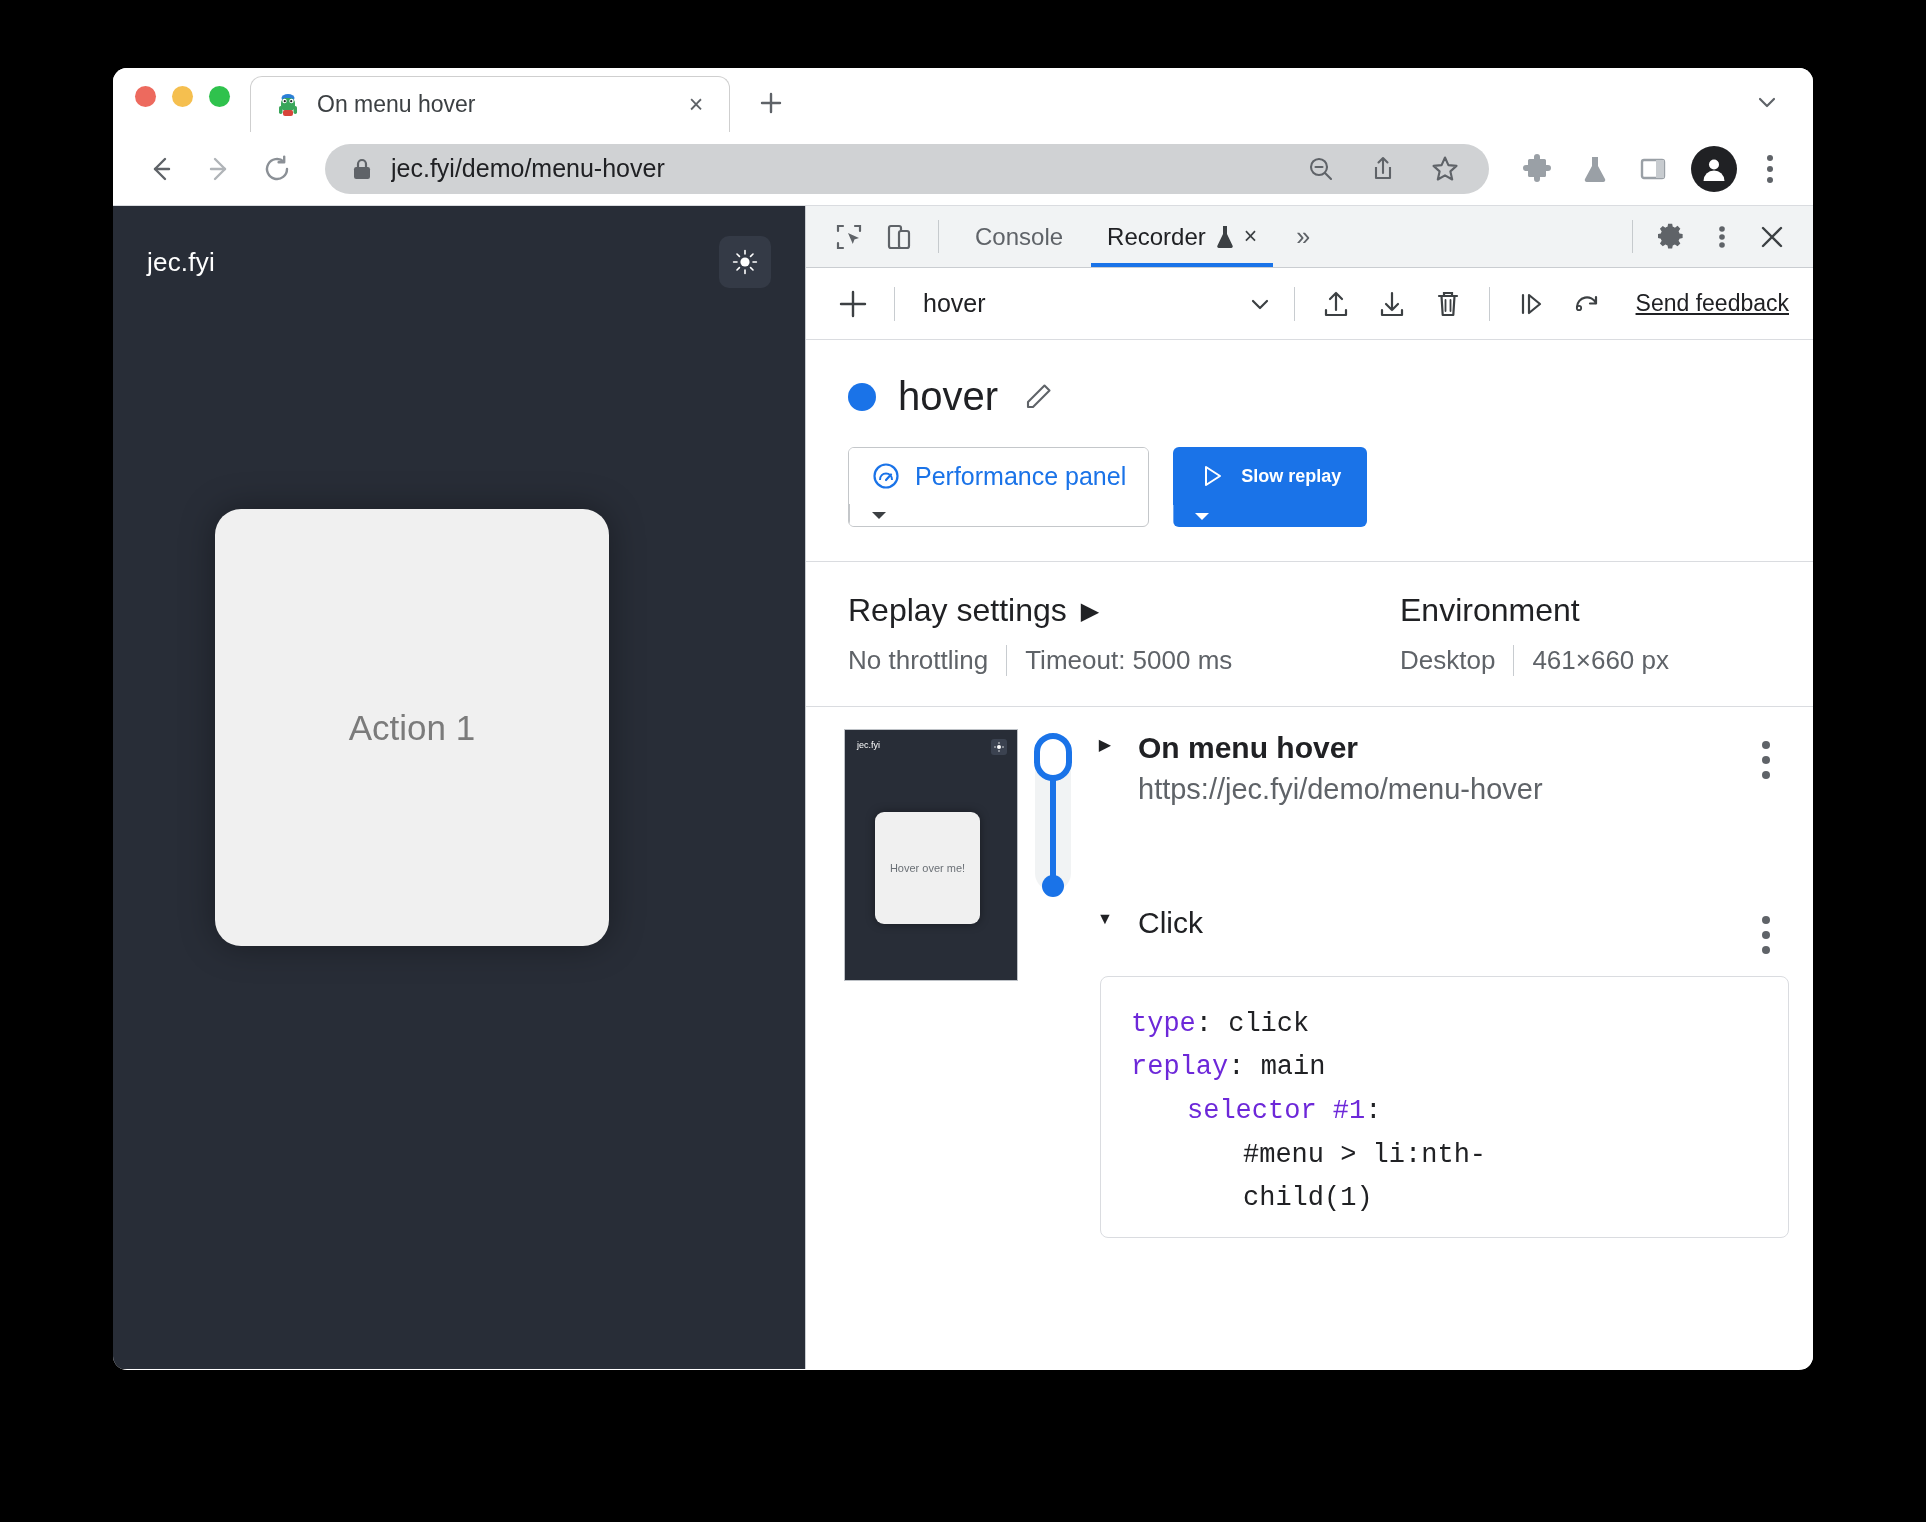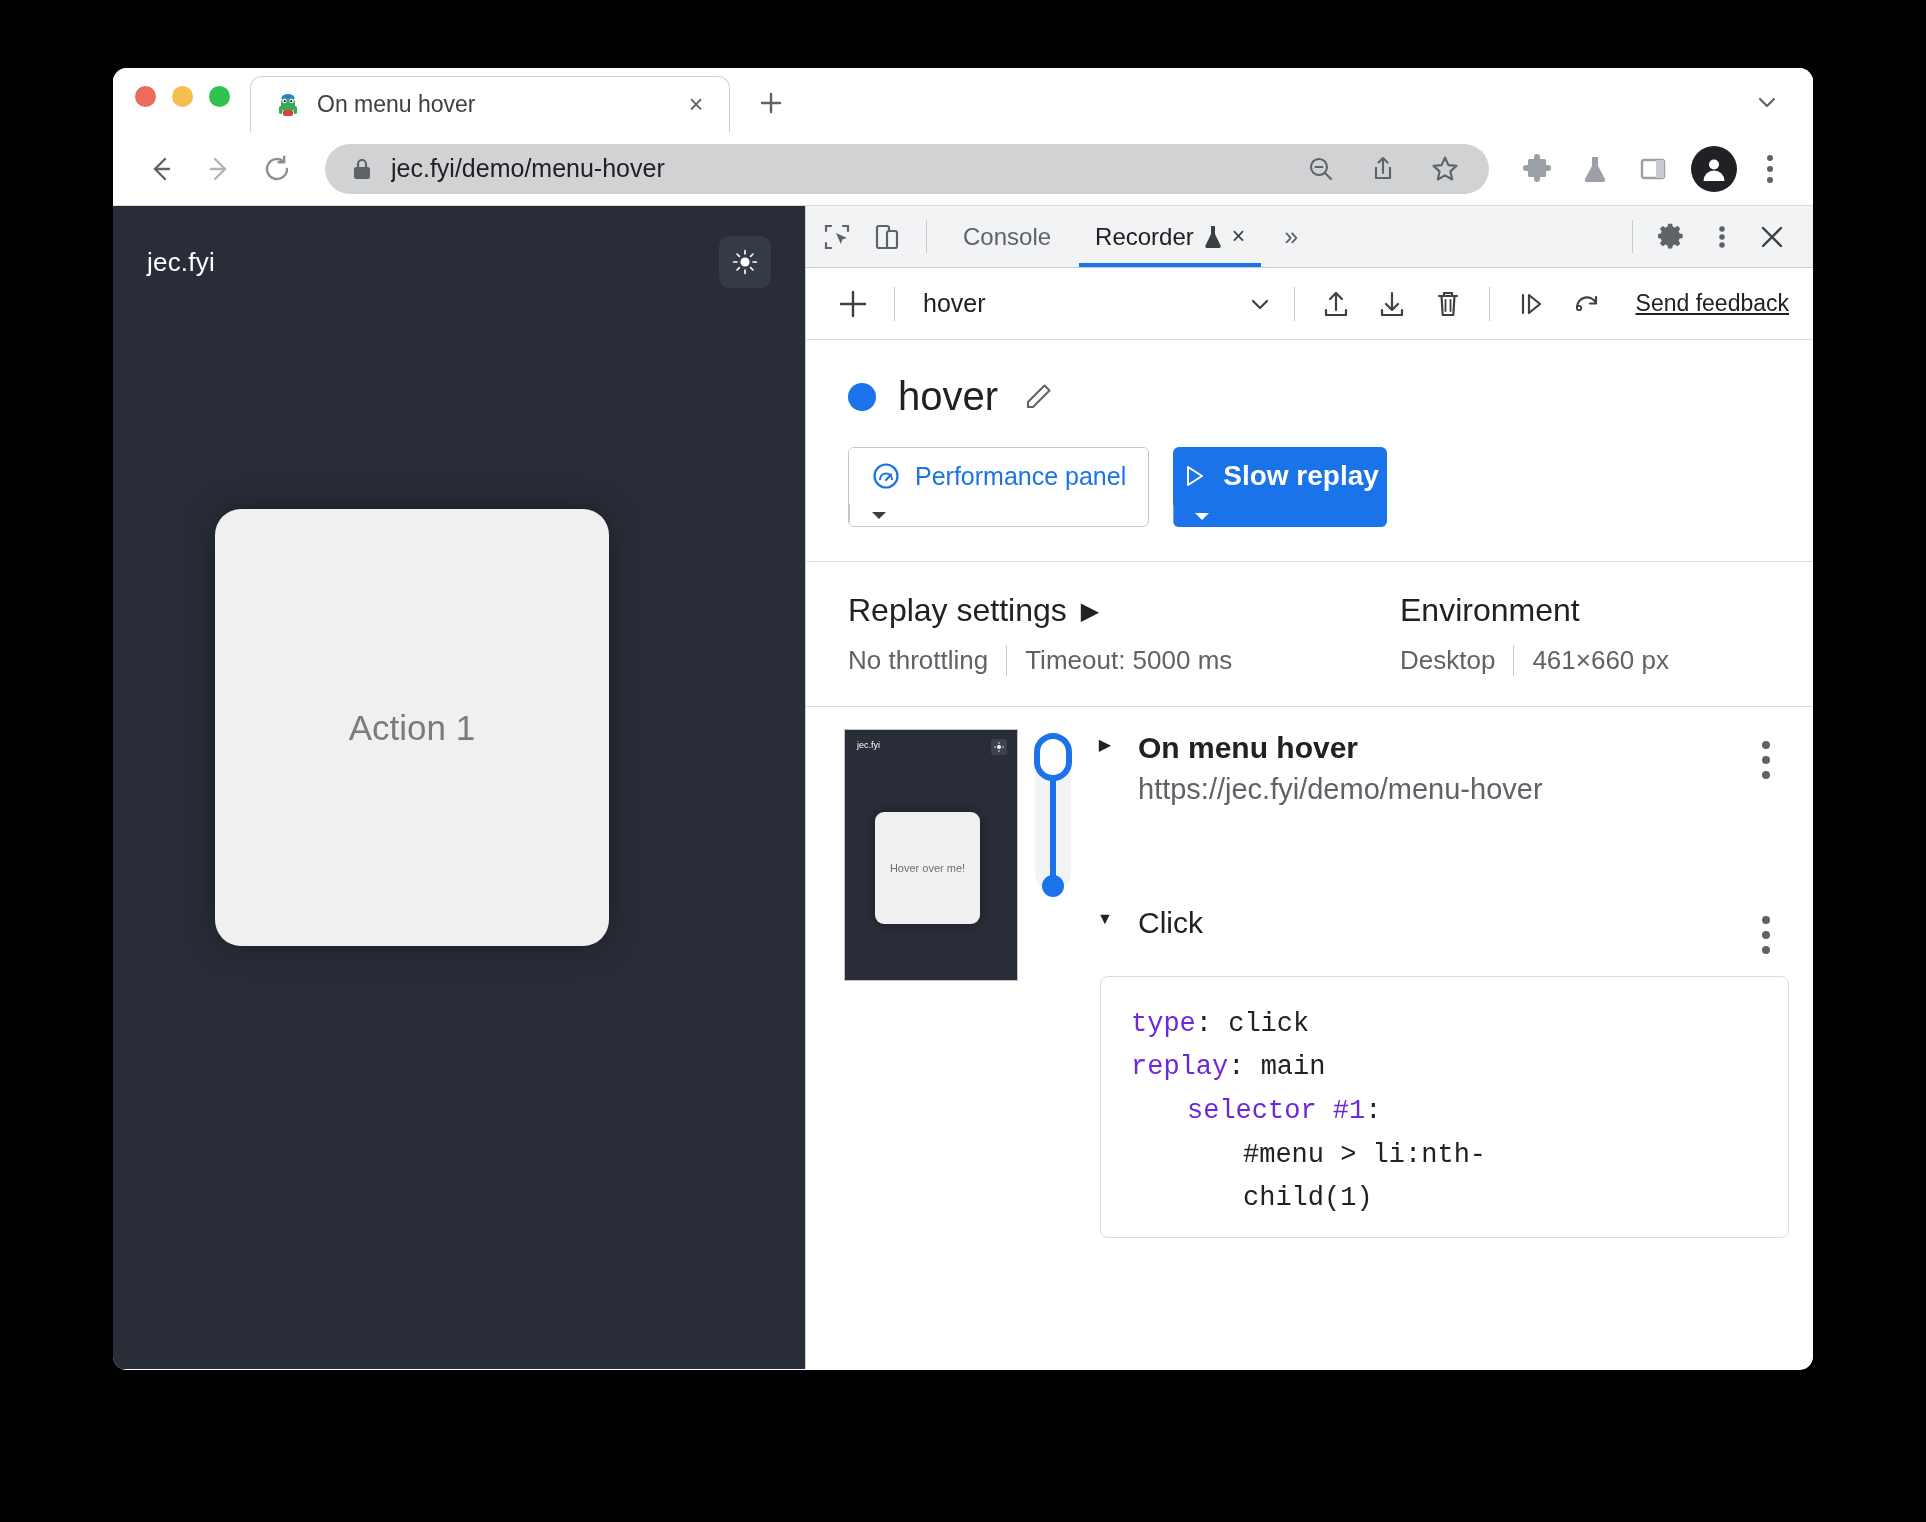--- a/index.html
+++ b/index.html
@@ -192,21 +192,21 @@
     background: #ffffff;
     display: flex; flex-direction: column;
     min-width: 0;
     border-left: 1px solid #cacdd1;
   }
   .dt-tabbar {
     height: 62px;
     background: #f1f3f4;
     border-bottom: 1px solid #cacdd1;
     display: flex; align-items: stretch;
-    padding-left: 6px;
+    padding-left: 18px;
     position: relative;
   }
   .dt-icon-btn {
     width: 50px;
     display: flex; align-items: center; justify-content: center;
     color: #5f6368;
     flex: none;
   }
   .dt-sep {
     width: 1px; background: #c6cacd;
@@ -290,22 +290,22 @@
     padding: 0 22px; height: 56px;
     color: #1a73e8; font-size: 25px; background: #fff;
   }
   .split-btn.outline .arrow {
     width: 58px; display: flex; align-items: center; justify-content: center;
     border-left: 1px solid #c4c7ca; background: #fff; color: #3c4043;
   }
   .split-btn.filled { background: #1a73e8; }
   .split-btn.filled .main {
     display: flex; align-items: center; gap: 16px;
-    padding: 0 8px; height: 58px;
-    color: #ffffff; font-size: 28px; font-weight: 600;
+    padding: 0 26px; height: 58px;
+    color: #ffffff; font-size: 18px; font-weight: 600;
   }
   .split-btn.filled .arrow {
     width: 56px; display: flex; align-items: center; justify-content: center;
     border-left: 1px solid rgba(255,255,255,0.35); color: #ffffff;
   }
 
   
   .rec-settings {
     padding: 30px 42px 30px 42px;
     border-bottom: 1px solid #dadce0;

